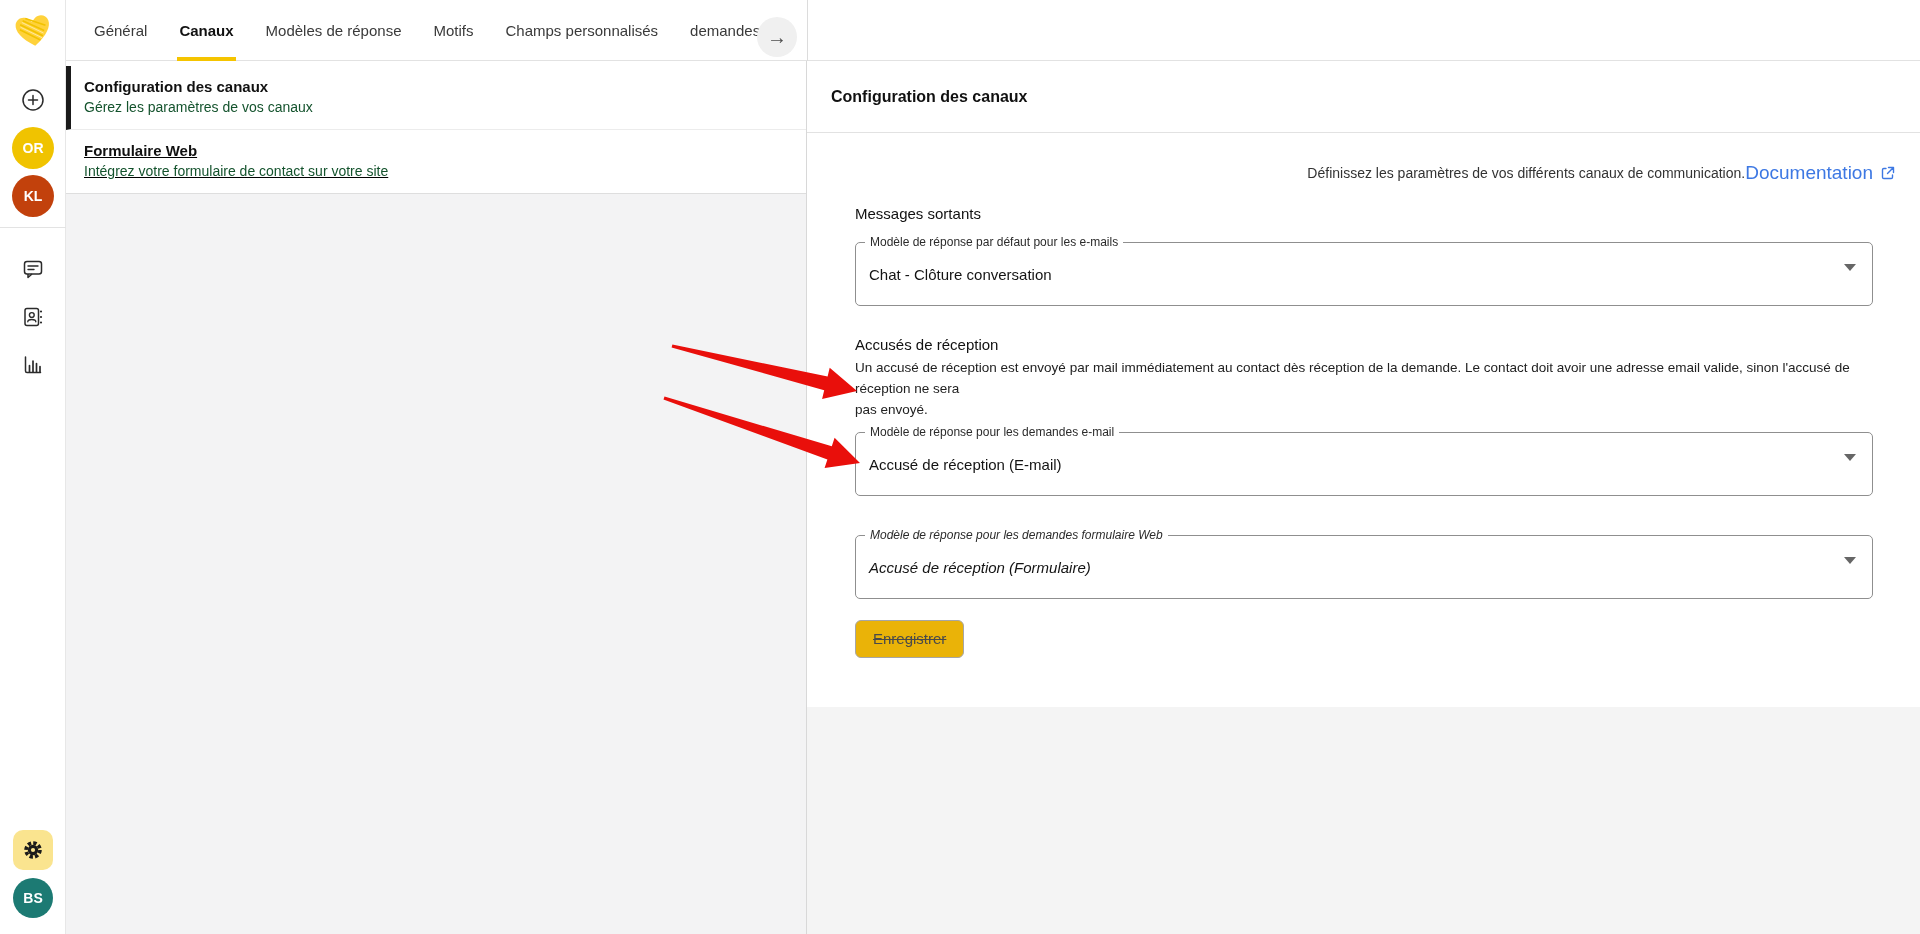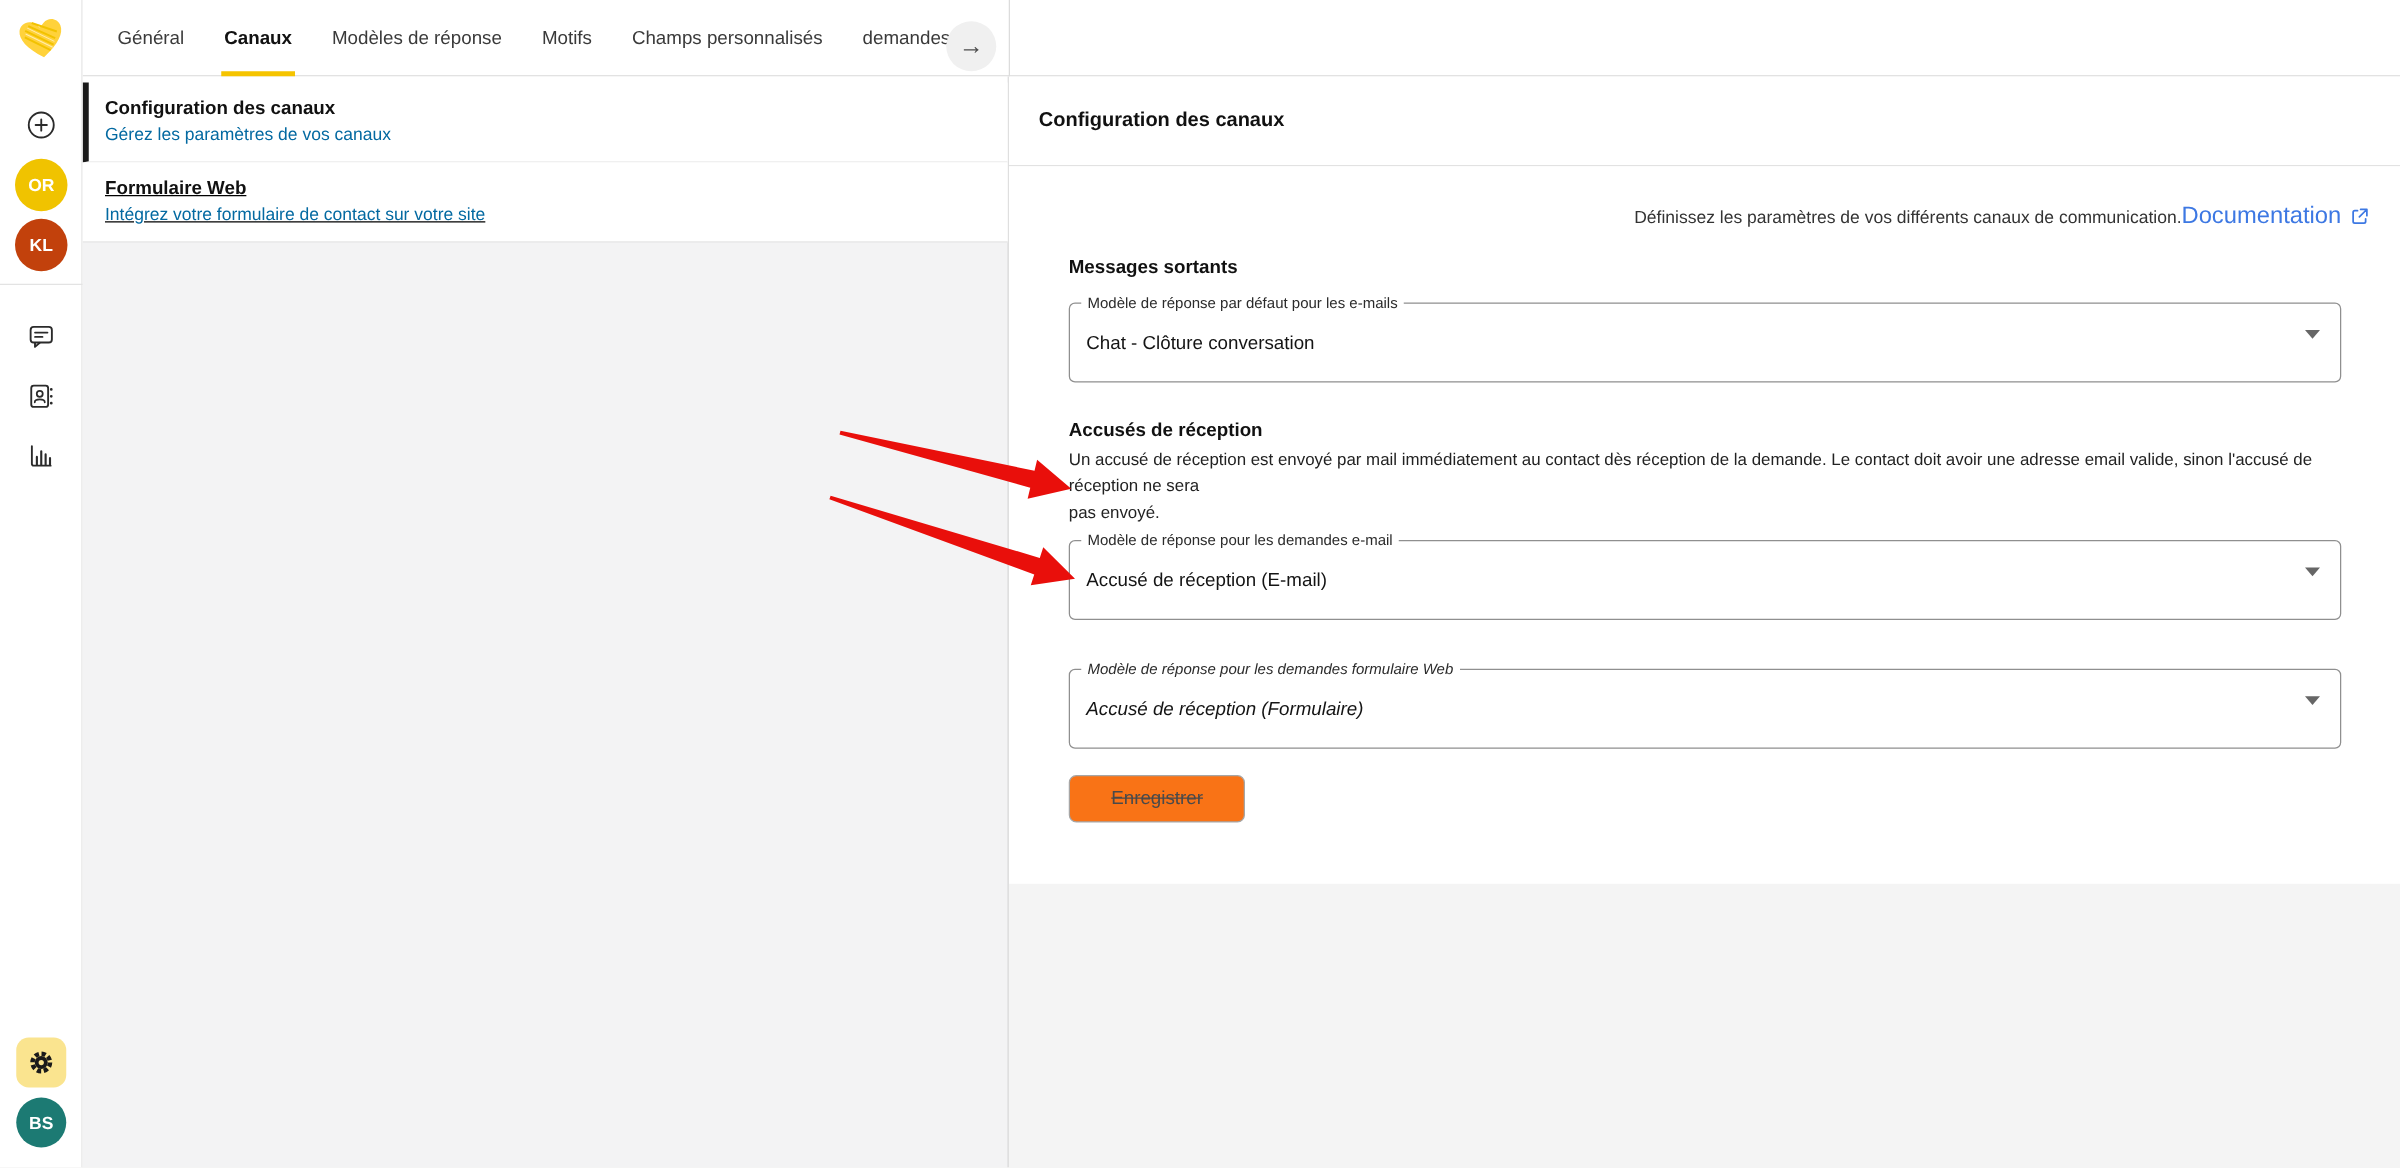--- a/index.html
+++ b/index.html
@@ -26,40 +26,40 @@
   .fwd-btn { position:absolute; left:691px; top:17px; width:40px; height:40px; border-radius:50%; background:#f0f0f0; display:flex; align-items:center; justify-content:center; font-size:20px; color:#4d4d4d; cursor:pointer; }
   .topbar-split { position:absolute; left:741px; top:0; width:1px; height:61px; background:#dcdcdc; }
 
   
   .panel { position:absolute; left:66px; top:61px; width:741px; height:873px; background:#f3f3f4; border-right:1px solid #d8d8d8; z-index:3; }
   .panel-list { background:#fff; border-bottom:1px solid #dedede; padding-top:5px; }
   .panel-item { position:relative; padding:12px 20px 14px 18px; background:#fff; cursor:pointer; border-bottom:1px solid #ececec; }
   .panel-item:last-child { border-bottom:none;text-decoration:underline; }
   .panel-item.selected { padding-left:13px; border-left:5px solid #1a1a1a; }
   .panel-item .pi-title { font-size:15px; font-weight:bold; color:#111; }
-  .panel-item .pi-sub { font-size:14px; color:#0369a1; margin-top:4px; }
+  .panel-item .pi-sub { font-size:14px; color:#14532d; margin-top:4px; }
 
   
   .main { position:absolute; left:807px; top:61px; width:1113px; height:873px; background:#f4f4f4; z-index:2; }
   .main-header { height:72px; background:#fff; border-bottom:1px solid #e2e2e2; display:flex; align-items:center; padding-left:24px; }
   .main-header h1 { font-size:16px; font-weight:bold; color:#111; }
   .main-body { background:#fff; min-height:487px; padding:0 24px; }
   .intro-row { display:flex; justify-content:flex-end; align-items:center; padding-top:29px; }
   .intro-text { font-size:14px; color:#333; }
   .doc-link { display:flex; align-items:center; gap:7px; color:#3D78E3; font-size:19px; cursor:pointer; text-decoration:none; }
   .form-wrap { margin:0 23px 0 24px; }
-  .section-title { margin-top:21px; font-size:15px; font-weight:bold; color:#111; }
+  .section-title { margin-top:21px; font-size:15px; font-weight:normal; color:#111; }
   .section-desc { margin-top:4px; font-size:13.5px; line-height:21px; color:#222; }
   .select-field { position:relative; margin-top:20px; height:64px; border:1px solid #8f8f8f; border-radius:5px; background:#fff; display:flex; align-items:center; padding:0 40px 0 13px; cursor:pointer; }
   .select-field .fl-label { position:absolute; top:-8px; left:9px; background:#fff; padding:0 5px; font-size:12px; color:#2b2b2b; white-space:nowrap; }
   .select-field .fl-value { font-size:15px; color:#141414; }
   .select-field .caret { position:absolute; right:16px; top:21px; width:0; height:0; border-left:6px solid transparent; border-right:6px solid transparent; border-top:7px solid #666; }
   .sf-2 { margin-top:12px; }
   .sf-3 { margin-top:39px;font-style:italic; }
-  .save-btn { margin-top:21px; margin-bottom:49px; display:inline-block; height:38px; line-height:36px; padding:0 33px; background:#f97316; border:1px solid #a6a6a6; border-radius:6px; font-size:15px; color:#4a4a4a; text-decoration:line-through; cursor:default; font-family:"Liberation Sans", sans-serif; }
+  .save-btn { margin-top:21px; margin-bottom:49px; display:inline-block; height:38px; line-height:36px; padding:0 17px; background:#eab308; border:1px solid #a6a6a6; border-radius:6px; font-size:15px; color:#4a4a4a; text-decoration:line-through; cursor:default; font-family:"Liberation Sans", sans-serif; }
 
   
   .annotation { position:absolute; left:0; top:0; width:1920px; height:934px; pointer-events:none; z-index:10; }
 </style>
 </head>
 <body>
 
 <div class="stage">
 
   <div class="sidebar">

